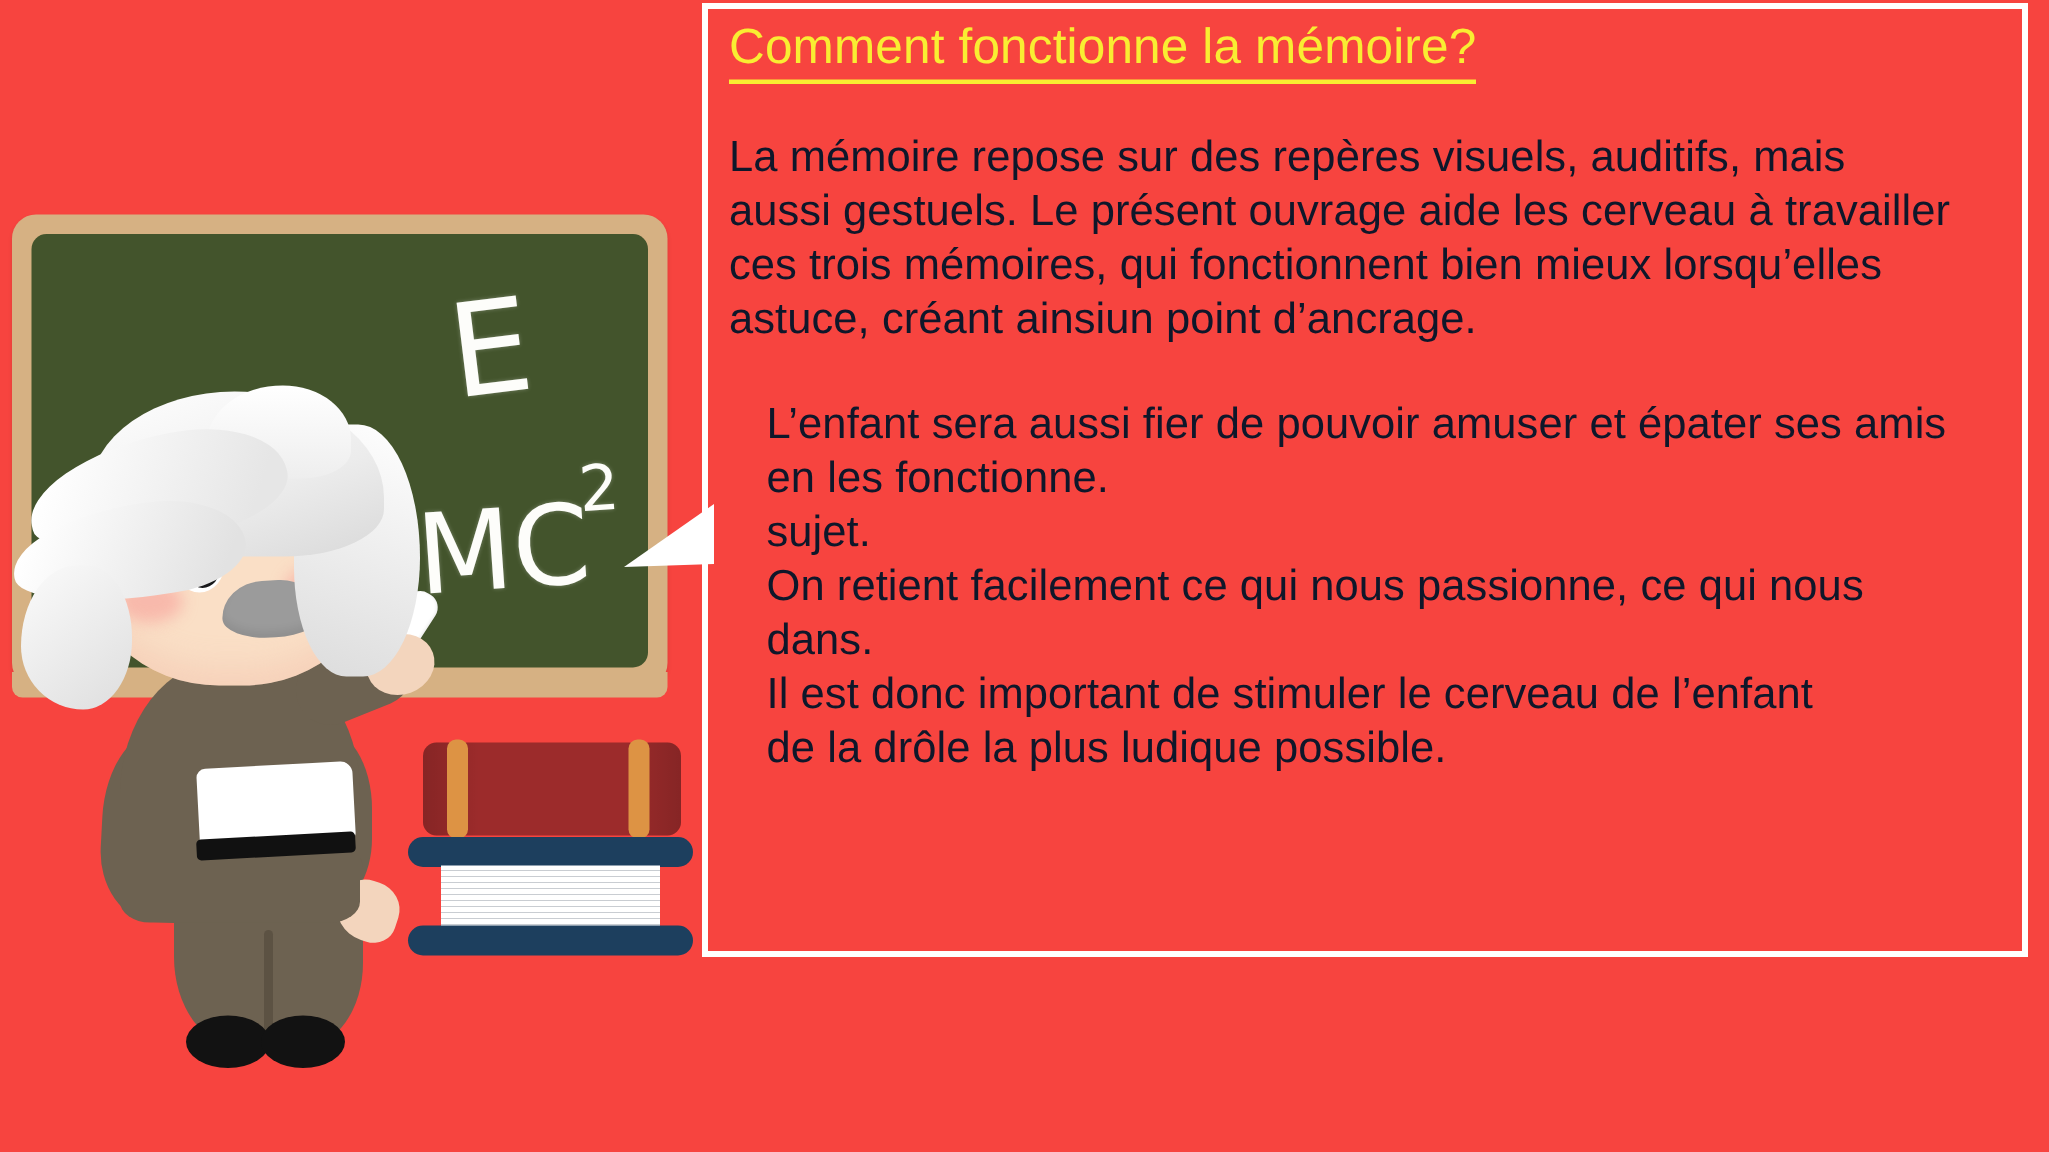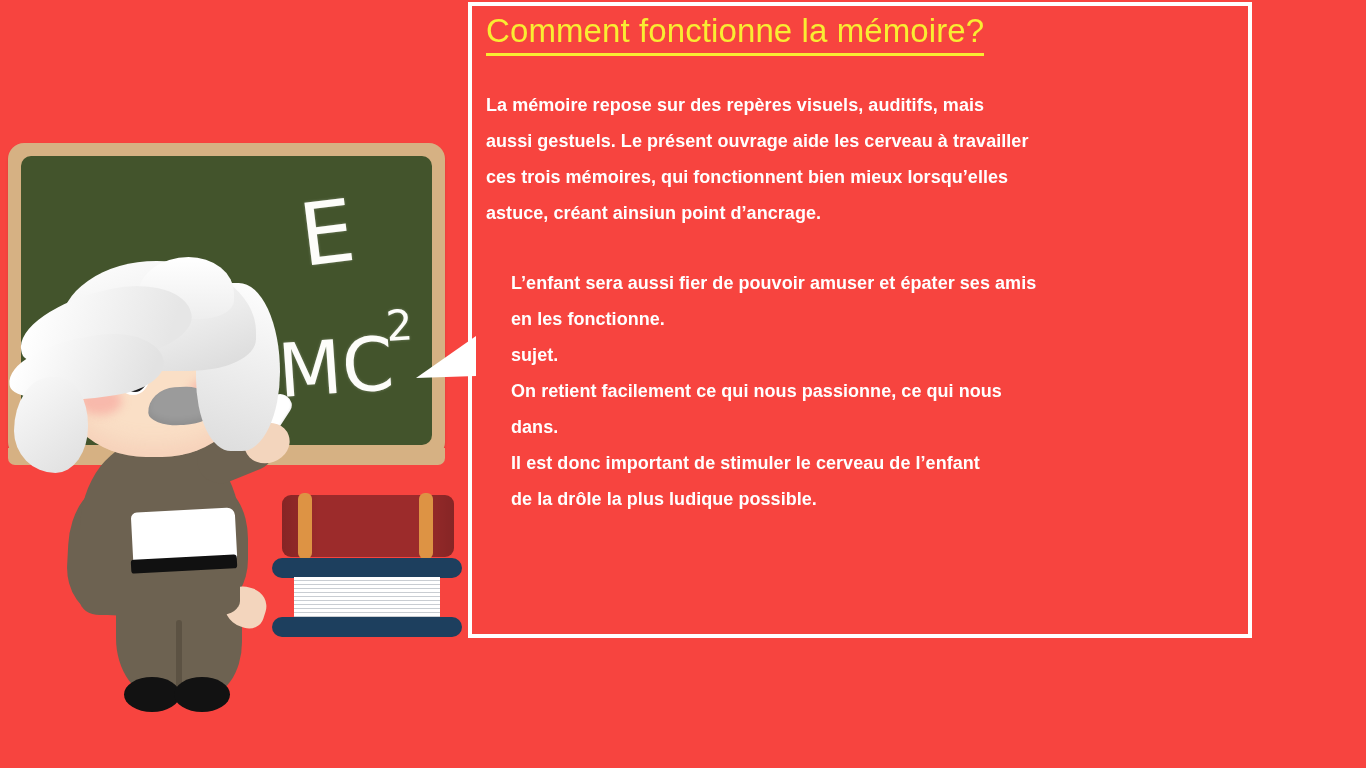--- a/index.html
+++ b/index.html
@@ -386,21 +386,21 @@
     width: 190px; height: 20px;
     background: #1d3f5e;
     border-radius: 10px;
   }
 
   
   #bubble {
     position: absolute;
     left: 468px;
     top: 2px;
-    width: 784px;
+    width: 884px;
     height: 636px;
     background: #f7443f;
     border: 4px solid #ffffff;
   }
   #bubble-tail {
     position: absolute;
     left: 414px;
     top: 336px;
     width: 62px;
     height: 48px;
@@ -416,25 +416,24 @@
     font-weight: 400;
     line-height: 1.18;
     letter-spacing: 0.1px;
     display: inline-block;
     border-bottom: 3px solid #f9ed32;
     padding-bottom: 2px;
     white-space: nowrap;
   }
 
   .para {
-    color: #ffffff;
-    font-size: 18px;
+    color: #0f172a;
+    font-size: 29px;
     line-height: 36px;
     letter-spacing: 0.05px;
-    font-weight: bold;
   }
   #para-1 { margin-top: 31px; width: 862px; }
   #para-2 { margin-top: 34px; width: 862px; margin-left: 25px; }
 
   .para .ln { display: block; }
 </style>
 </head>
 <body>
 
 <div id="slide">

